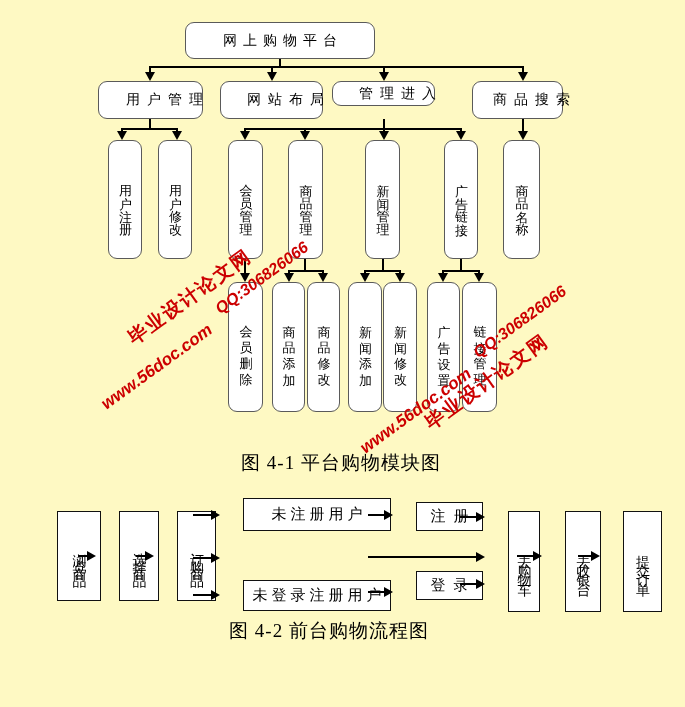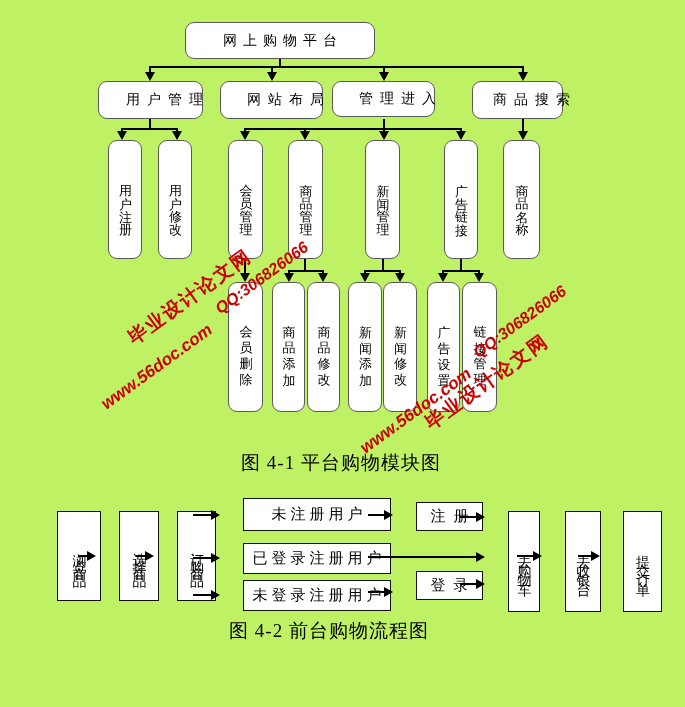--- a/index.html
+++ b/index.html
@@ -1,17 +1,17 @@
 <!DOCTYPE html>
 <html><head>
 <meta charset="utf-8">
 <style>
   html,body{margin:0;padding:0;background:#fff;}
   .canvas{
-    position:relative;width:685px;height:707px;background:#bef264;overflow:hidden;
+    position:relative;width:685px;height:707px;background:#fef9c3;overflow:hidden;
     font-family:"Liberation Serif","DejaVu Serif",serif;color:#000;
   }
   .box{
     position:absolute;background:#fff;border:1.5px solid #4a4a4a;
     display:flex;align-items:center;justify-content:center;
     box-sizing:border-box;text-align:center;
   }
   .rounded{border-radius:9px;border-color:#5a5a5a;}
   .sharp{border-color:#111;margin-left:23px;}
   .h1t{font-size:14px;letter-spacing:6px;margin-right:-6px;white-space:nowrap;}
@@ -57,21 +57,21 @@
   <div class="arr-d" style="left:267px;top:72px;"></div>
   <div class="arr-d" style="left:379px;top:72px;"></div>
   <div class="arr-d" style="left:518px;top:72px;"></div>
 
   <div class="box rounded" style="left:98px;top:81px;width:105px;height:38px;">
     <span class="h2t">用户管理</span>
   </div>
   <div class="box rounded" style="left:220px;top:81px;width:103px;height:38px;align-items:center;">
     <span class="h2t">网站布局</span>
   </div>
-  <div class="box rounded" style="left:332px;top:81px;width:103px;height:36px;">
+  <div class="box rounded" style="left:332px;top:81px;width:103px;height:25px;">
     <span class="h2t">管理进入</span>
   </div>
   <div class="box rounded" style="left:472px;top:81px;width:91px;height:38px;">
     <span class="h2t">商品搜索</span>
   </div>
 
   <div class="vl" style="left:149px;top:119px;height:9px;"></div>
   <div class="hl" style="left:122px;top:128px;width:55px;"></div>
   <div class="vl" style="left:121px;top:128px;height:4px;"></div>
   <div class="vl" style="left:176px;top:128px;height:4px;"></div>
@@ -168,23 +168,20 @@
   <div class="box sharp" style="left:96px;top:511px;width:40px;height:90px;">
     <span class="vtext vf">选择商品</span>
   </div>
   <div class="box sharp" style="left:154px;top:511px;width:39px;height:90px;">
     <span class="vtext vf">订购商品</span>
   </div>
 
   <div class="box sharp" style="left:220px;top:498px;width:148px;height:33px;">
     <span class="ut">未注册用户</span>
   </div>
-  <div class="box sharp" style="left:220px;top:543px;width:148px;height:31px;">
-    <span class="ut">已登录注册用户</span>
-  </div>
   <div class="box sharp" style="left:220px;top:580px;width:148px;height:31px;">
     <span class="ut">未登录注册用户</span>
   </div>
 
   <div class="box sharp" style="left:393px;top:502px;width:67px;height:29px;">
     <span class="ab">注册</span>
   </div>
   <div class="box sharp" style="left:393px;top:571px;width:67px;height:29px;">
     <span class="ab">登录</span>
   </div>

